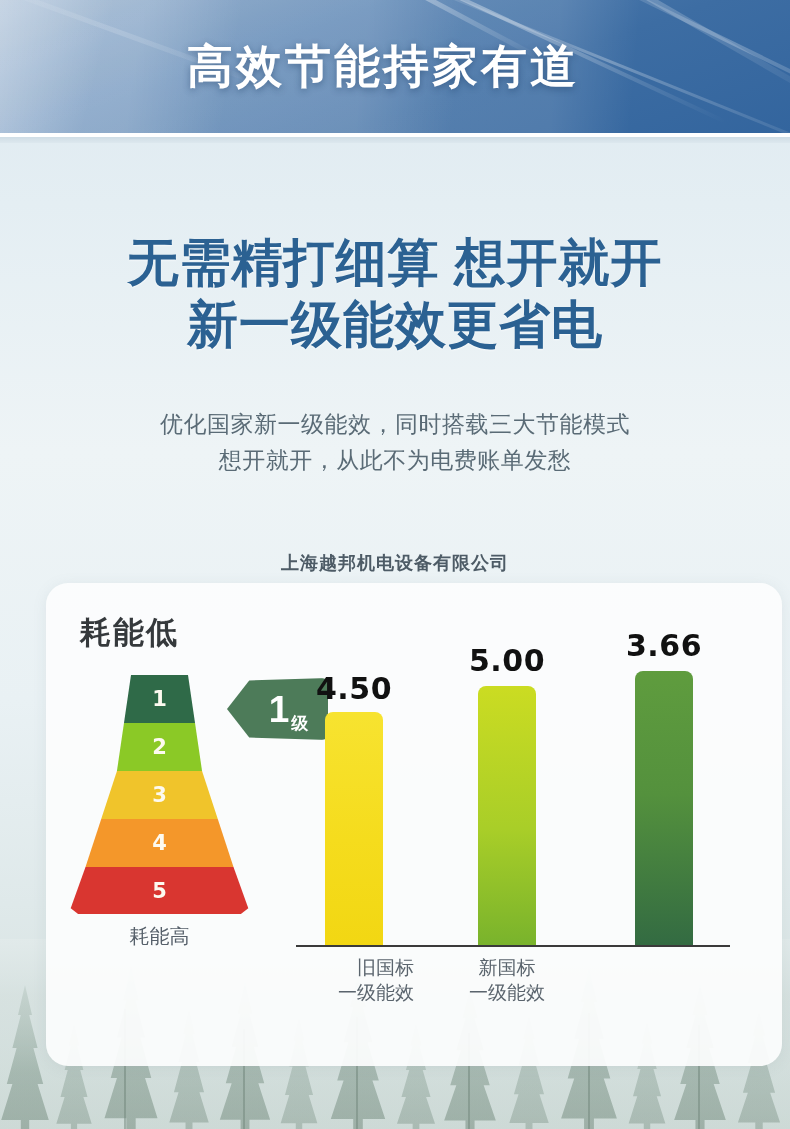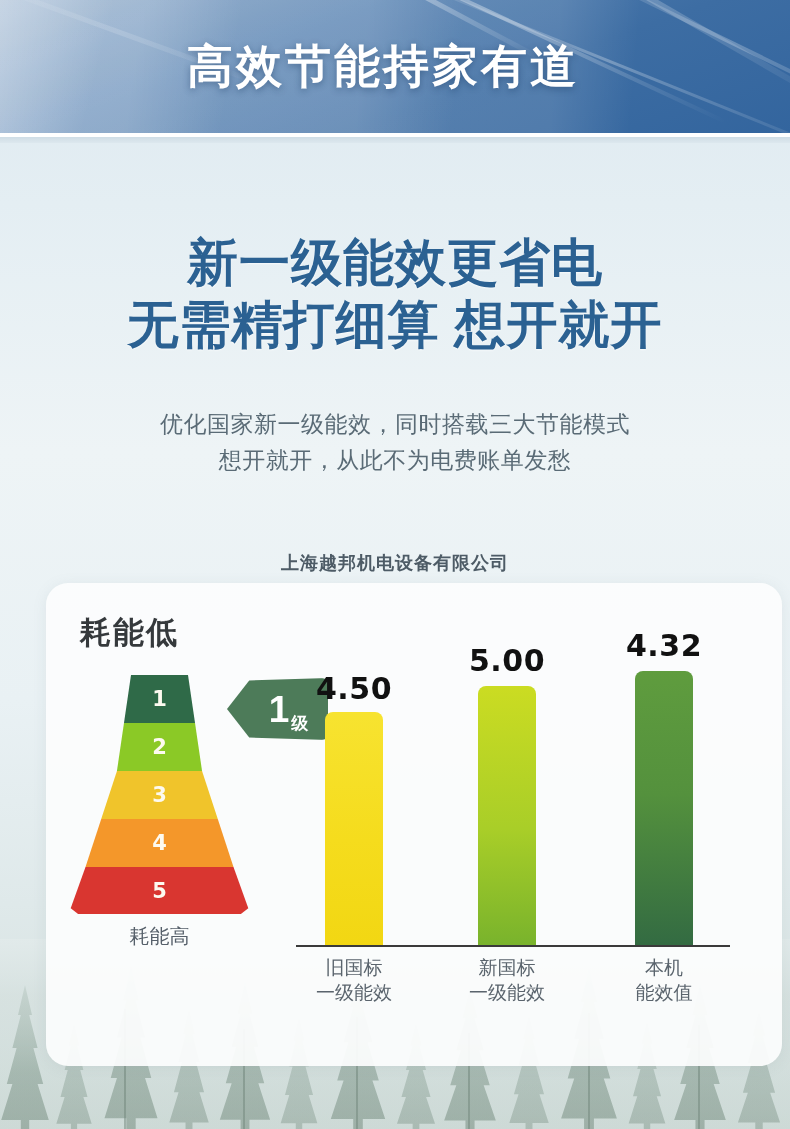--- a/index.html
+++ b/index.html
@@ -197,22 +197,22 @@
     <div class="trunk" style="left:124px; height:120px;"></div>
     <div class="trunk" style="left:243px; height:100px;"></div>
     <div class="trunk" style="left:356px; height:112px;"></div>
     <div class="trunk" style="left:468px; height:96px;"></div>
     <div class="trunk" style="left:588px; height:116px;"></div>
     <div class="trunk" style="left:698px; height:104px;"></div>
     <div id="forest-haze"></div>
   </div>
 
   <div id="hero">
+    <div class="hero-line">无需精打细算 想开就开</div>
     <div class="hero-line">新一级能效更省电</div>
-    <div class="hero-line">无需精打细算 想开就开</div>
   </div>
 
   <div id="sub">
     <div class="sub-line">优化国家新一级能效，同时搭载三大节能模式</div>
     <div class="sub-line">想开就开，从此不为电费账单发愁</div>
   </div>
 
   <div id="company">上海越邦机电设备有限公司</div>
 
   <div id="card">
@@ -248,35 +248,31 @@
 
       <div class="bar-group" id="g1">
         <div class="bar-val" style="bottom: 239px;">4.50</div>
         <div class="bar" id="bar1" style="height: 233px;"></div>
       </div>
       <div class="bar-group" id="g2">
         <div class="bar-val" style="bottom: 267px;">5.00</div>
         <div class="bar" id="bar2" style="height: 259px;"></div>
       </div>
       <div class="bar-group" id="g3">
-        <div class="bar-val" style="bottom: 282px;">4.32</div>
+        <div class="bar-val" style="bottom: 282px;">3.66</div>
         <div class="bar" id="bar3" style="height: 274px;"></div>
       </div>
 
       <div id="axis"></div>
 
-      <div class="bar-cap" style="left:2px; top:352px;">
+      <div class="bar-cap" style="left:2px; top:352px;text-align:right;">
         <div>旧国标</div>
         <div>一级能效</div>
       </div>
       <div class="bar-cap" style="left:155px; top:352px;">
         <div>新国标</div>
         <div>一级能效</div>
       </div>
-      <div class="bar-cap" style="left:312px; top:352px;">
-        <div>本机</div>
-        <div>能效值</div>
-      </div>
     </div>
 
 
   </div>
 </div>
 
 </body></html>

